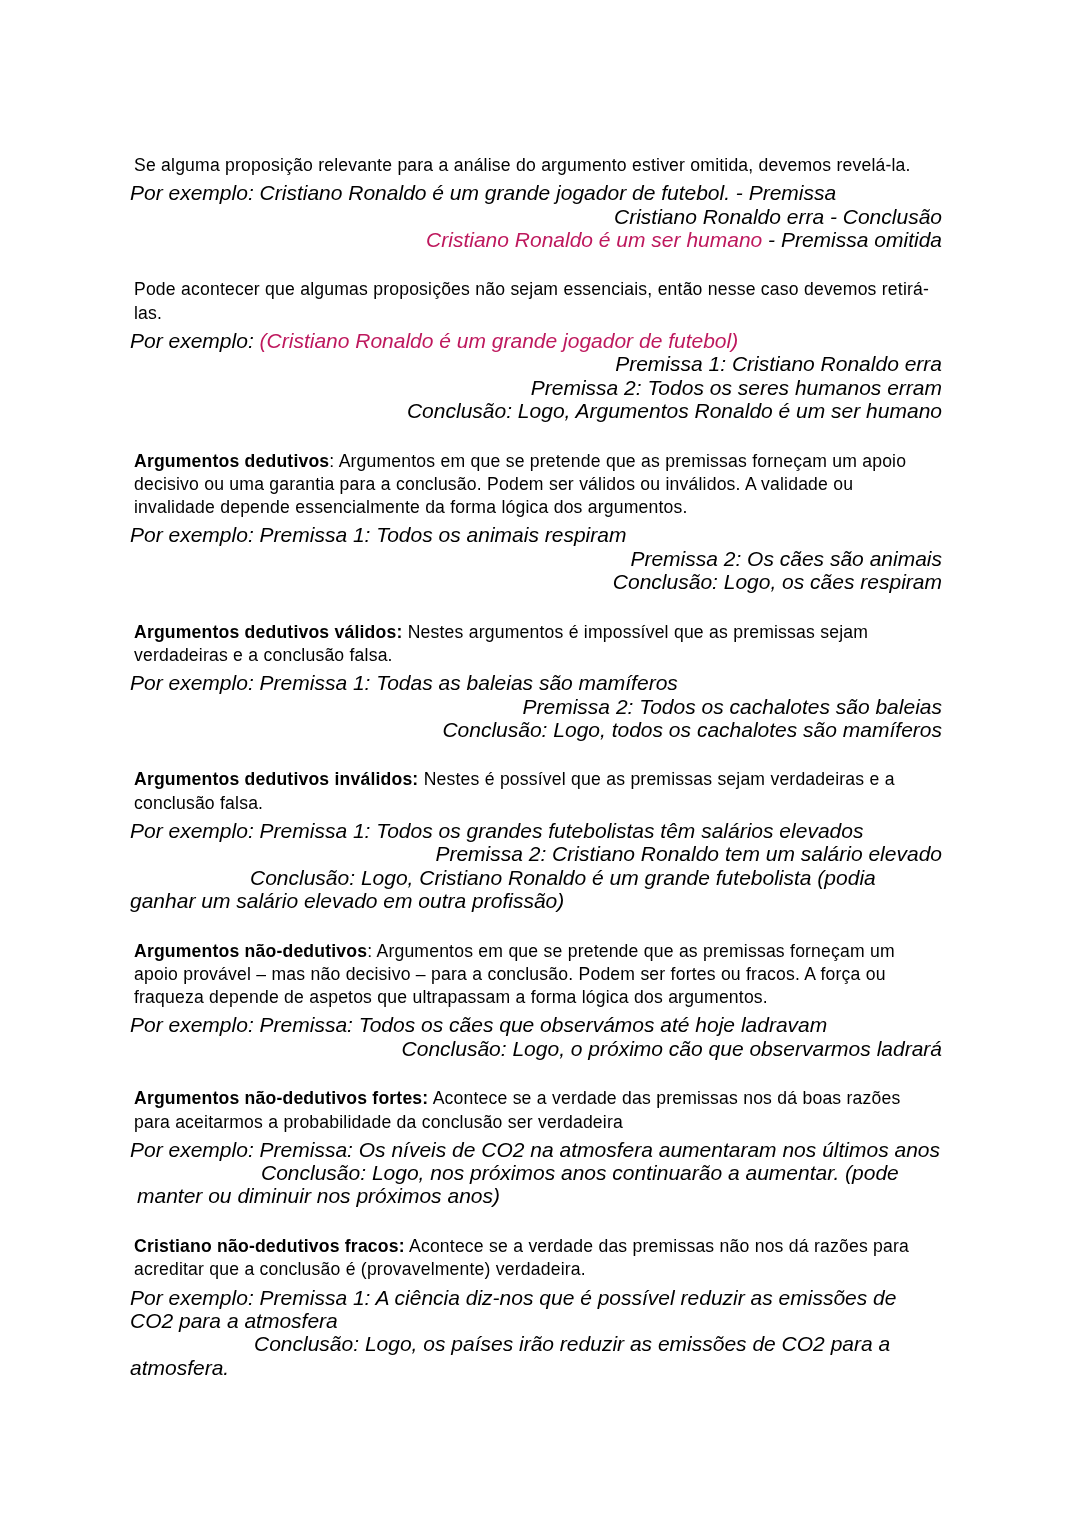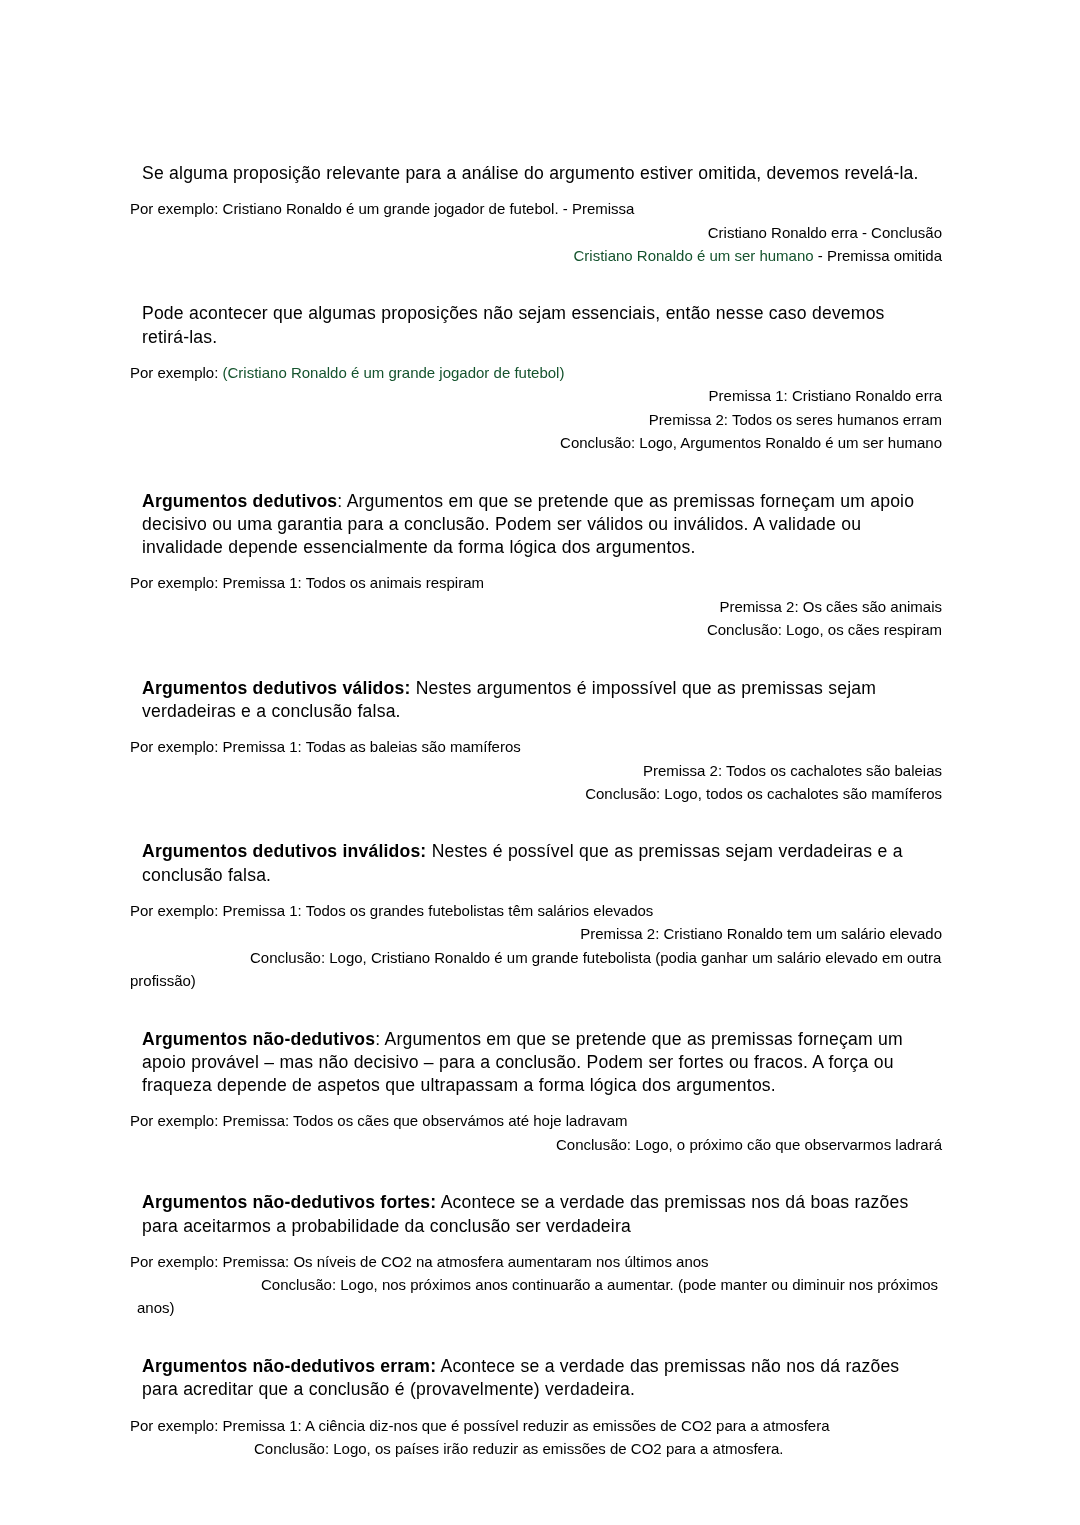--- a/index.html
+++ b/index.html
@@ -24,48 +24,49 @@
   }
   .content {
     position: absolute;
     left: 130px;
     top: 150px;
     width: 812px;
   }
   .para {
     font-size: 17.6px;
     line-height: 23.3px;
-    margin: 12px;
+    margin: 4px;
     text-align: left;
     letter-spacing: 0.01em;
     word-spacing: 0.01em;
   }
   
   .gap-blank {
     height: 23.3px;
   }
   
   .example {
-    font-size: 15px;
+    font-size: 21px;
     line-height: 23.3px;
     margin: 0;
+    font-style: italic;
   }
   .ex-line {
     display: block;
     white-space: pre-wrap;
   }
   .indent-1 {
     padding-left: 120px;
     text-align: right;
   }
   b, .bold {
     font-weight: bold;
   }
   .red {
-    color: #14532d;
+    color: #be185d;
   }
 </style>
 </head>
 <body>
 
 <div class="page">
   <div class="content">
 
     <p class="para">Se alguma proposição relevante para a análise do argumento estiver omitida, devemos revelá-la.</p>
     <div class="example">
@@ -123,20 +124,20 @@
     <div class="gap-blank"></div>
 
     <p class="para"><b>Argumentos não-dedutivos fortes:</b><span> </span><span>Acontece se a verdade das premissas nos dá boas razões para aceitarmos a probabilidade da conclusão ser verdadeira</span></p>
     <div class="example">
       <span class="ex-line"><span>Por exemplo: </span><span>Premissa: Os níveis de CO2 na atmosfera aumentaram nos últimos anos</span></span>
       <span class="ex-line" style="text-indent:124px;margin-left:7px;">Conclusão: Logo, nos próximos anos continuarão a aumentar. (pode manter ou diminuir nos próximos anos)</span>
     </div>
 
     <div class="gap-blank"></div>
 
-    <p class="para"><b>Argumentos não-dedutivos erram:</b><span> </span><span>Acontece se a verdade das premissas não nos dá razões para acreditar que a conclusão é (provavelmente) verdadeira.</span></p>
+    <p class="para"><b>Cristiano não-dedutivos fracos:</b><span> </span><span>Acontece se a verdade das premissas não nos dá razões para acreditar que a conclusão é (provavelmente) verdadeira.</span></p>
     <div class="example">
       <span class="ex-line"><span>Por exemplo: </span><span>Premissa 1: A ciência diz-nos que é possível reduzir as emissões de CO2 para a atmosfera</span></span>
       <span class="ex-line" style="text-indent:124px;">Conclusão: Logo, os países irão reduzir as emissões de CO2 para a atmosfera.</span>
     </div>
 
   </div>
 </div>
 
 </body></html>

